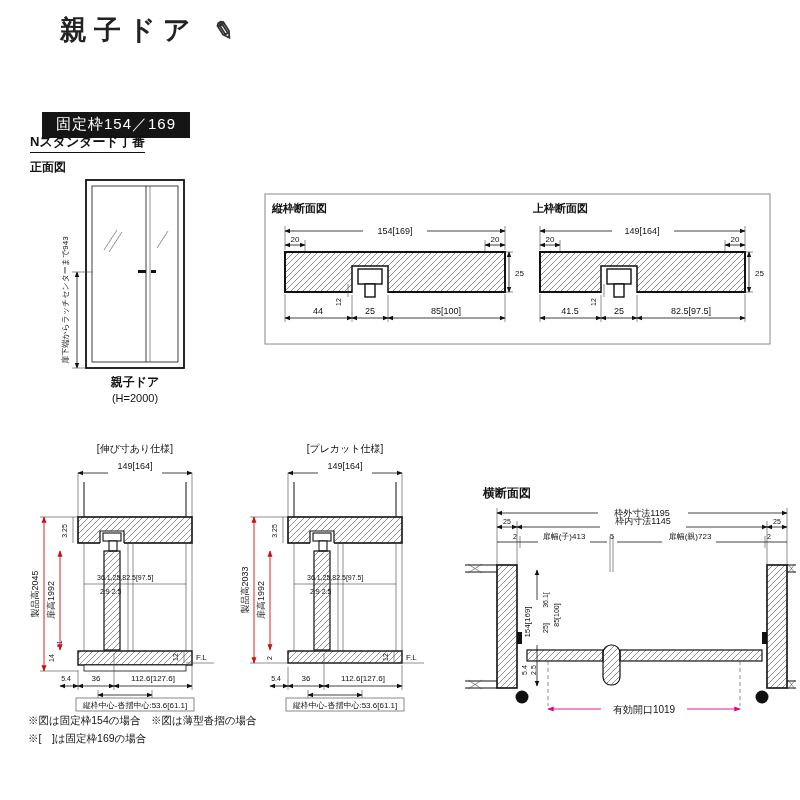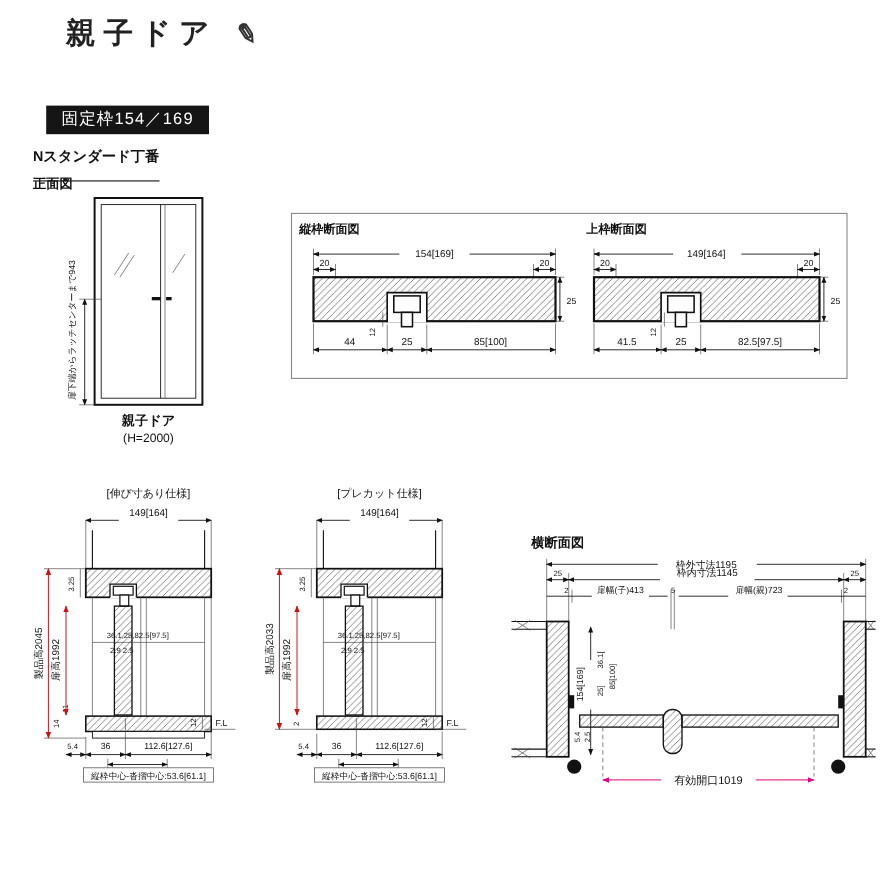--- a/index.html
+++ b/index.html
@@ -2,24 +2,24 @@
 <html><head>
 <meta charset="utf-8">
 <style>
   html,body{margin:0;padding:0;background:#fff;}
   #stage{position:relative;width:800px;height:800px;background:#fff;overflow:hidden;
          font-family:"Liberation Sans",sans-serif;color:#111;}
   .title-row{position:absolute;left:60px;top:12px;font-size:27px;font-weight:600;
              letter-spacing:7px;color:#222;}
   .pencil{display:inline-block;font-size:24px;letter-spacing:0;transform:rotate(12deg);
           margin-left:2px;color:#333;}
-  .badge{position:absolute;left:42px;top:96px;background:#151515;color:#fff;
+  .badge{position:absolute;left:42px;top:112px;background:#151515;color:#fff;
          font-size:15px;padding:3px 14px 4px;letter-spacing:1px;}
   .subtitle{position:absolute;left:30px;top:133px;font-size:13px;font-weight:700;
-            border-bottom:1.5px solid #111;padding-bottom:13px;}
+            border-bottom:1.5px solid #111;padding-bottom:1px;}
   .notes{position:absolute;left:28px;top:712px;font-size:10.5px;line-height:1.7;color:#111;}
   svg{position:absolute;left:0;top:0;}
   .tx{font-family:"Liberation Sans",sans-serif;fill:#111;}
   .f7{font-size:7px}.f8{font-size:8px}.f9{font-size:9px}.f10{font-size:10px}
   .f11{font-size:11px}.f12{font-size:12px}
   .b{font-weight:700}.mid{text-anchor:middle}
   .ln{stroke:#111;stroke-width:1;fill:none}
   .ln2{stroke:#111;stroke-width:1.8;fill:none}
   .thin{stroke:#444;stroke-width:0.6;fill:none}
   .dim{stroke:#111;stroke-width:0.8;fill:none}
@@ -318,14 +318,18 @@
       <text x="527" y="670" transform="rotate(-90 527 670)" class="tx f7 mid">5.4</text>
       <text x="536" y="670" transform="rotate(-90 536 670)" class="tx f7 mid">2.5</text>
       <line x1="548" y1="661" x2="548" y2="706" class="thin dash"></line>
       <line x1="740" y1="661" x2="740" y2="706" class="thin dash"></line>
       <line x1="548" y1="709" x2="601" y2="709" stroke-width="0.9" fill="none" marker-start="url(#arM)" stroke="#e4007f"></line>
       <line x1="687" y1="709" x2="740" y2="709" stroke-width="0.9" fill="none" marker-end="url(#arM)" stroke="#e4007f"></line>
       <text x="644" y="713" class="tx f10 mid" fill="#e4007f">有効開口1019</text>
     </g>
   </svg>
 
+  <div class="notes">
+    <div>※図は固定枠154の場合　※図は薄型沓摺の場合</div>
+    <div>※[　]は固定枠169の場合</div>
+  </div>
 
 </div>
 
 </body></html>

